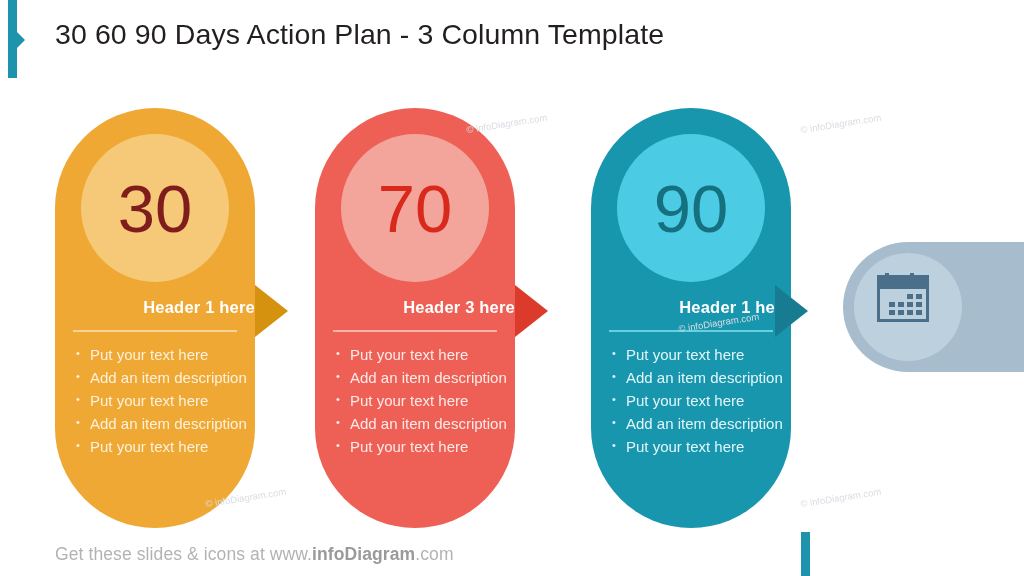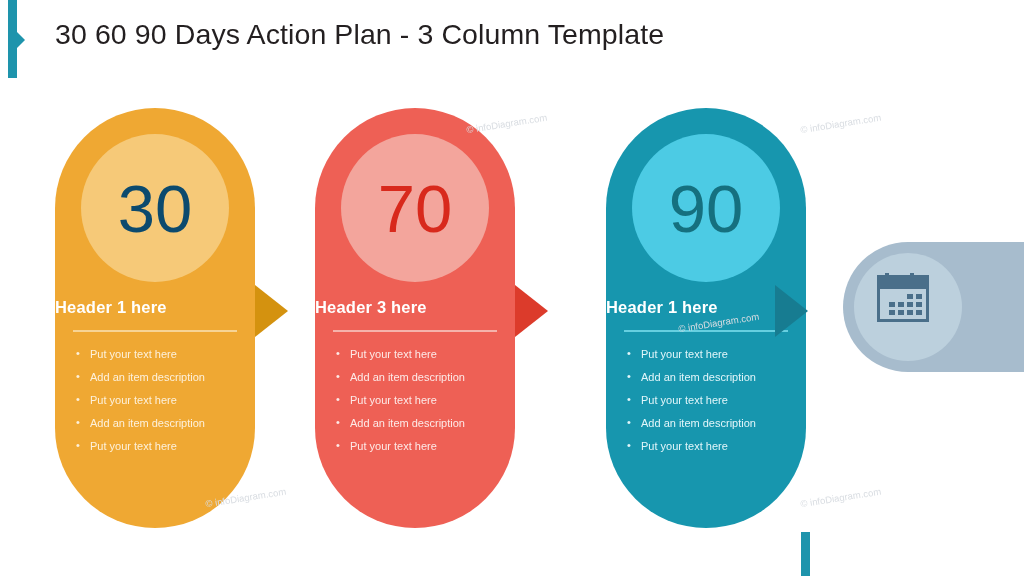--- a/index.html
+++ b/index.html
@@ -64,47 +64,47 @@
   
   .column {
     position: absolute;
     top: 108px;
     width: 200px;
     height: 420px;
     border-radius: 100px;
   }
   .col-1 { left: 55px;  background: #efa833; }
   .col-2 { left: 315px; background: #ee6055; }
-  .col-3 { left: 606px; background: #1796ae; }
+  .col-3 { left: 591px; background: #1796ae; }
 
   .num-circle {
     position: absolute;
     left: 50%;
     transform: translateX(-50%);
     top: 26px;
     width: 148px;
     height: 148px;
     border-radius: 50%;
     display: flex;
     align-items: center;
     justify-content: center;
     font-size: 67px;
     font-weight: 400;
     line-height: 1;
   }
-  .col-1 .num-circle { background: #f6c978; color: #0c4a6e; }
+  .col-1 .num-circle { background: #f6c978; color: #7f1d1d; }
   .col-2 .num-circle { background: #f3a59c; color: #d8291c; }
   .col-3 .num-circle { background: #4ccbe4; color: #15707f; }
 
   .col-header {
     position: absolute;
     top: 190px;
     left: 0;
     width: 100%;
-    text-align: left;
+    text-align: right;
     color: #ffffff;
     font-size: 16.5px;
     font-weight: bold;
     letter-spacing: 0.2px;
   }
 
   .col-divider {
     position: absolute;
     top: 222px;
     left: 18px;
@@ -119,21 +119,21 @@
     position: absolute;
     top: 240px;
     left: 19px;
     width: 185px;
     list-style: none;
   }
   .bullets li {
     position: relative;
     padding-left: 16px;
     margin-bottom: 10px;
-    font-size: 11px;
+    font-size: 15px;
     line-height: 13px;
     color: #ffffff;
     white-space: nowrap;
   }
   .col-1 .bullets li { color: #fdf1dc; }
   .col-2 .bullets li { color: #fdeae8; }
   .col-3 .bullets li { color: #e2f6fa; }
   .bullets li::before {
     content: "\2022";
     position: absolute;
@@ -281,14 +281,15 @@
       <rect x="39" y="38" width="6" height="5" fill="#4a6f8a"></rect>
     </svg>
   </div>
 
   <div class="watermark wm-1">© infoDiagram.com</div>
   <div class="watermark wm-2">© infoDiagram.com</div>
   <div class="watermark wm-3">© infoDiagram.com</div>
   <div class="watermark wm-4">© infoDiagram.com</div>
   <div class="watermark wm-5">© infoDiagram.com</div>
 
+  <div class="footer"><span>Get these slides &amp; icons at www.</span><b>infoDiagram</b><span>.com</span></div>
 
 </div>
 
 </body></html>

